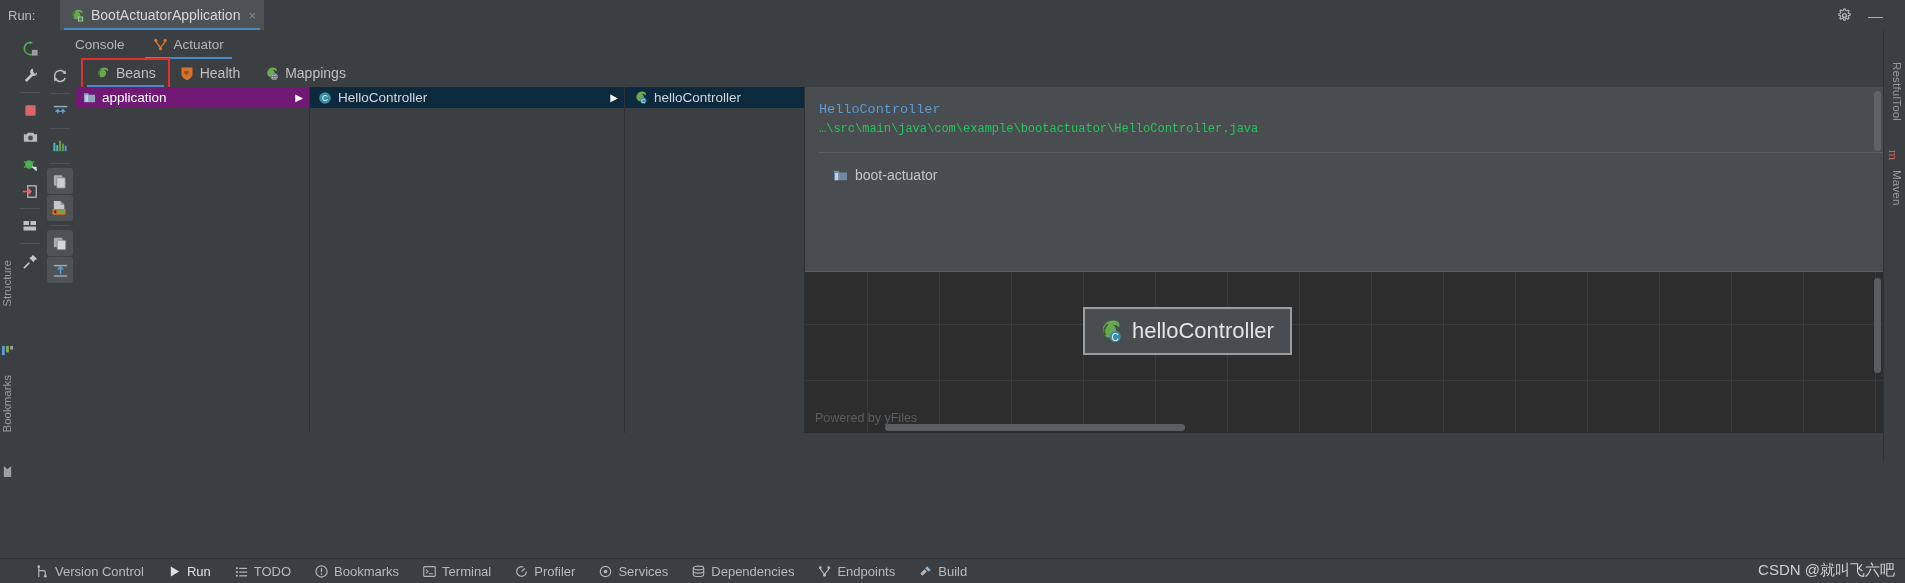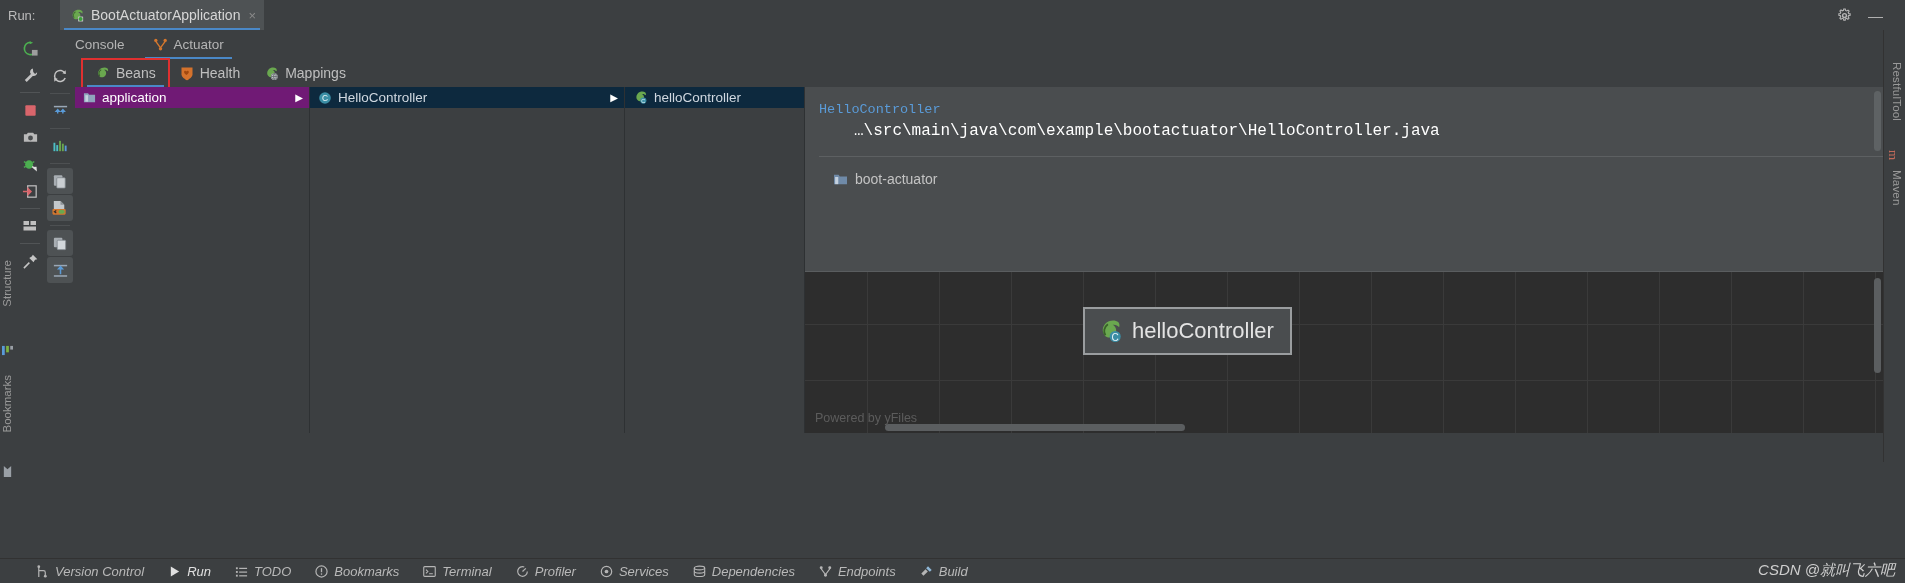--- a/index.html
+++ b/index.html
@@ -174,21 +174,21 @@
     margin: 0;
     background: #4a4d4f;
     border-bottom: 1px solid #5a5d5f;
     overflow: hidden;
   }
   .detail-inner { padding: 10px 0 0 14px; }
   .mono { font-family: "Liberation Mono", "DejaVu Sans Mono", monospace; }
   .d-line1 { font-size: 14px; color: #c6c6c6; letter-spacing: 0.2px; }
   .d-line1 b { font-weight: bold; color: #d8d8d8; }
   .d-line2 { font-size: 13.5px; color: #5a9bd8; margin-top: 5px; }
-  .d-line3 { font-size: 16px; color: #ffffff; margin-top: 5px; margin-left: 35px; }
+  .d-line3 { font-size: 12px; color: #22c55e; margin-top: 5px; }
   .d-sep { height: 1px; background: #5d6062; margin: 16px 0 0 0; }
   .d-folder-row {
     display: flex; align-items: center; gap: 7px;
     padding: 14px 0 0 14px; font-size: 14px; color: #c3c3c3;
   }
   .detail-scroll {
     position: absolute; right: 2px; top: 4px; width: 7px; height: 60px;
     background: #5e6264; border-radius: 4px;
   }
 
@@ -225,21 +225,21 @@
     position: absolute; left: 80px; bottom: 2px; width: 300px; height: 7px;
     background: #5b5e60; border-radius: 4px;
   }
 
   
   .statusbar {
     position: absolute; left: 0; bottom: 0; width: 1905px; height: 25px;
     background: #3c3f41;
     border-top: 1px solid #323232;
     display: flex; align-items: center;
-    padding-left: 24px; gap: 0; font-style: italic;
+    padding-left: 24px; gap: 0;
   }
   .sb-item {
     display: flex; align-items: center; gap: 6px;
     padding: 0 12px; height: 25px;
     font-size: 13px; color: #b9b9b9; white-space: nowrap;
   }
   .sb-item.active { color: #e0e0e0; }
   .watermark {
     position: absolute; right: 10px; bottom: 3px;
     font-size: 15px; color: #cfcfcf;

